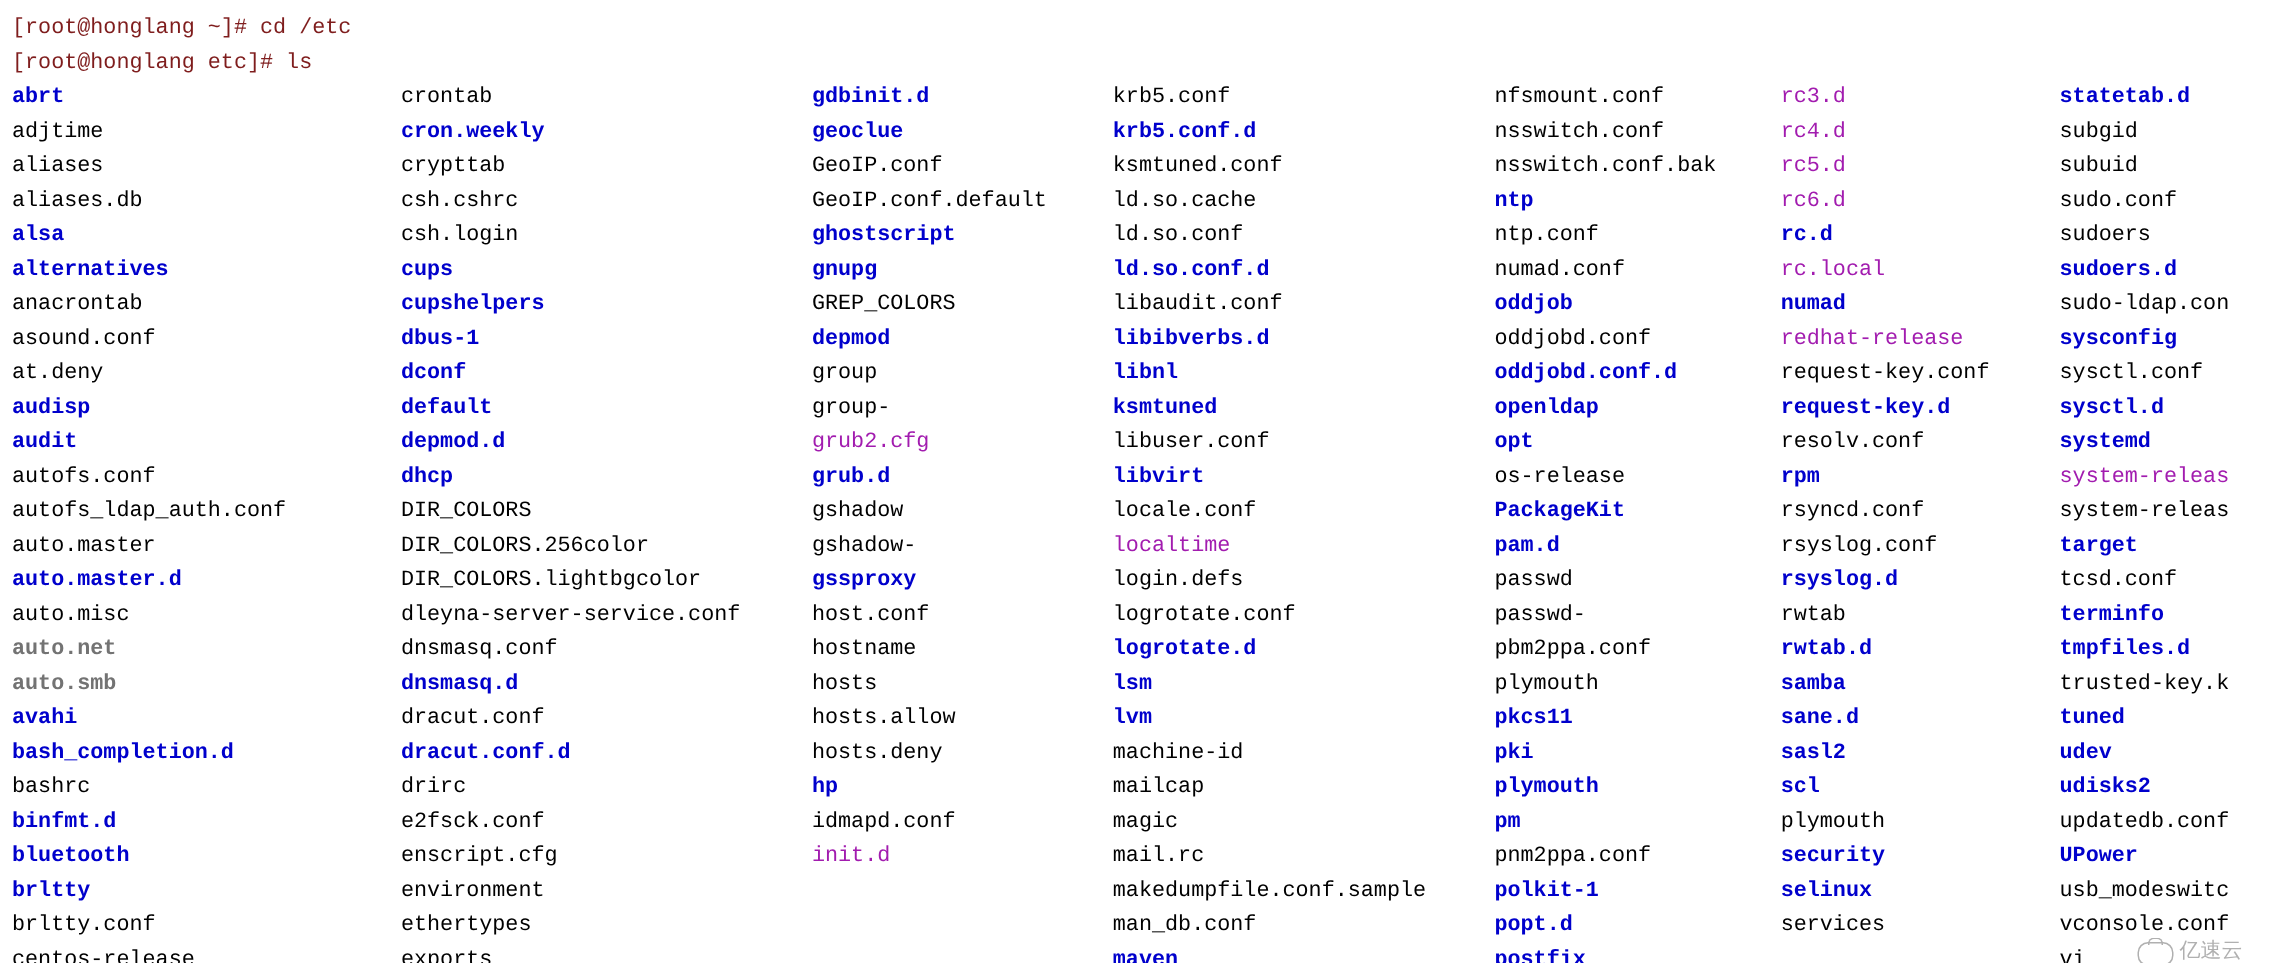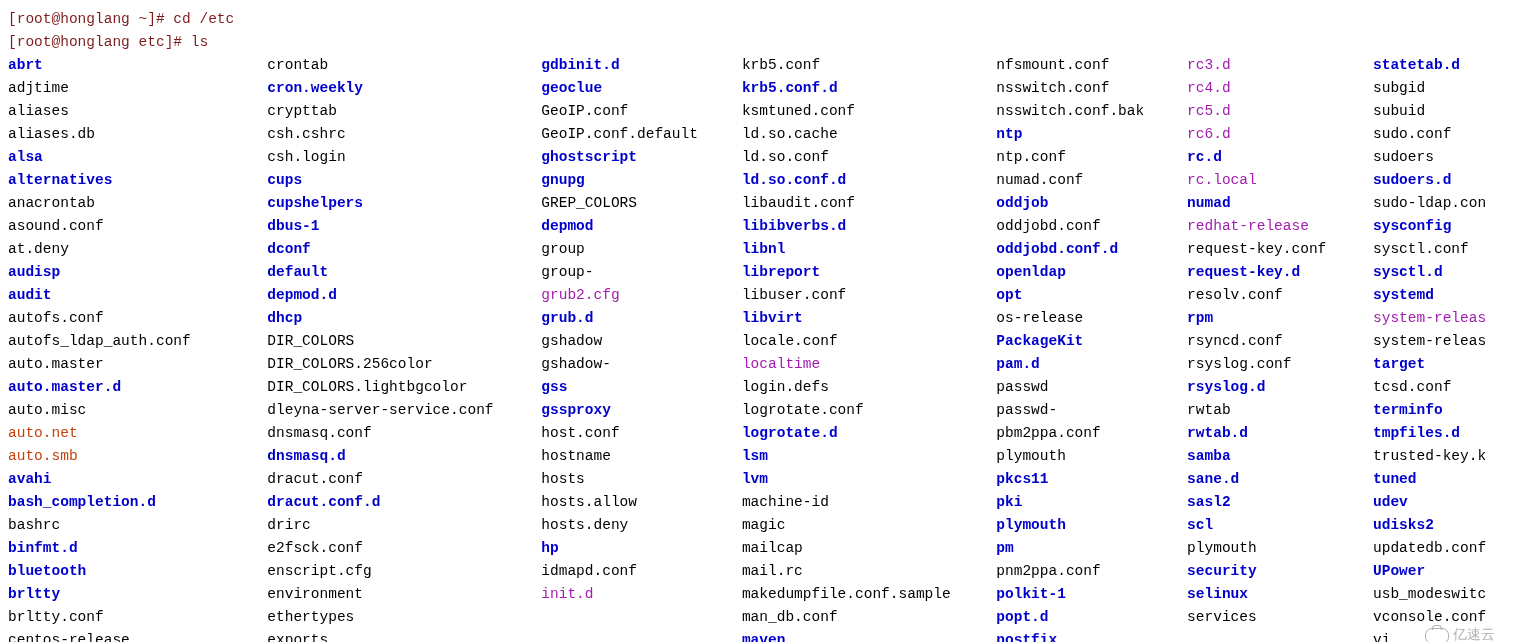--- a/index.html
+++ b/index.html
@@ -30,21 +30,21 @@
     }
     .col1 { width: 265px; }
     .col2 { width: 280px; }
     .col3 { width: 205px; }
     .col4 { width: 260px; }
     .col5 { width: 195px; }
     .col6 { width: 190px; }
     .col7 { width: 140px; }
     .c-file { color: #000000; }
     .c-dir { color: #0000cc; font-weight: bold; }
-    .c-exec { color: #c2410c; font-weight: normal; }
+    .c-exec { color: #737373; font-weight: bold; }
     .c-link { color: #a21caf; font-weight: normal; }
     .watermark {
       position: absolute;
       right: 15px;
       bottom: 5px;
       color: #b0b0b0;
       font-size: 14px;
       display: flex;
       align-items: center;
       gap: 4px;
@@ -141,54 +141,53 @@
         <span class="c-dir">ghostscript</span>
         <span class="c-dir">gnupg</span>
         <span class="c-file">GREP_COLORS</span>
         <span class="c-dir">depmod</span>
         <span class="c-file">group</span>
         <span class="c-file">group-</span>
         <span class="c-link">grub2.cfg</span>
         <span class="c-dir">grub.d</span>
         <span class="c-file">gshadow</span>
         <span class="c-file">gshadow-</span>
-        <span class="c-dir">gss</span>
         <span class="c-dir">gssproxy</span>
         <span class="c-file">host.conf</span>
         <span class="c-file">hostname</span>
         <span class="c-file">hosts</span>
         <span class="c-file">hosts.allow</span>
         <span class="c-file">hosts.deny</span>
         <span class="c-dir">hp</span>
         <span class="c-file">idmapd.conf</span>
         <span class="c-link">init.d</span>
       </div>
       <div class="column col4">
         <span class="c-file">krb5.conf</span>
         <span class="c-dir">krb5.conf.d</span>
         <span class="c-file">ksmtuned.conf</span>
         <span class="c-file">ld.so.cache</span>
         <span class="c-file">ld.so.conf</span>
         <span class="c-dir">ld.so.conf.d</span>
         <span class="c-file">libaudit.conf</span>
         <span class="c-dir">libibverbs.d</span>
         <span class="c-dir">libnl</span>
-        <span class="c-dir">libreport</span>
+        <span class="c-dir">ksmtuned</span>
         <span class="c-file">libuser.conf</span>
         <span class="c-dir">libvirt</span>
         <span class="c-file">locale.conf</span>
         <span class="c-link">localtime</span>
         <span class="c-file">login.defs</span>
         <span class="c-file">logrotate.conf</span>
         <span class="c-dir">logrotate.d</span>
         <span class="c-dir">lsm</span>
         <span class="c-dir">lvm</span>
         <span class="c-file">machine-id</span>
+        <span class="c-file">mailcap</span>
         <span class="c-file">magic</span>
-        <span class="c-file">mailcap</span>
         <span class="c-file">mail.rc</span>
         <span class="c-file">makedumpfile.conf.sample</span>
         <span class="c-file">man_db.conf</span>
         <span class="c-dir">maven</span>
       </div>
       <div class="column col5">
         <span class="c-file">nfsmount.conf</span>
         <span class="c-file">nsswitch.conf</span>
         <span class="c-file">nsswitch.conf.bak</span>
         <span class="c-dir">ntp</span>

